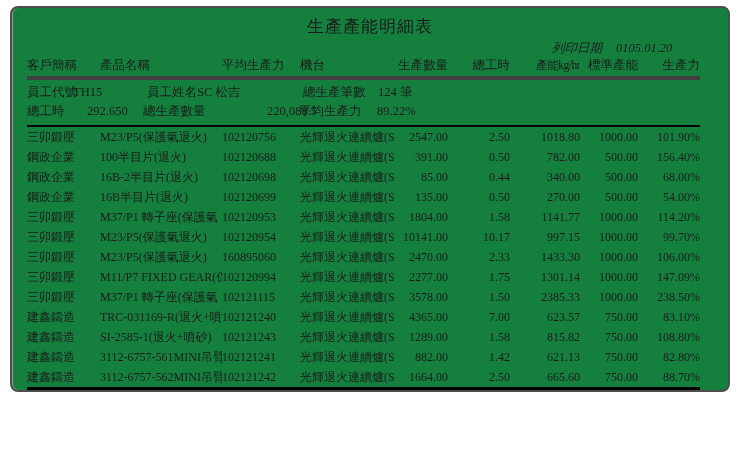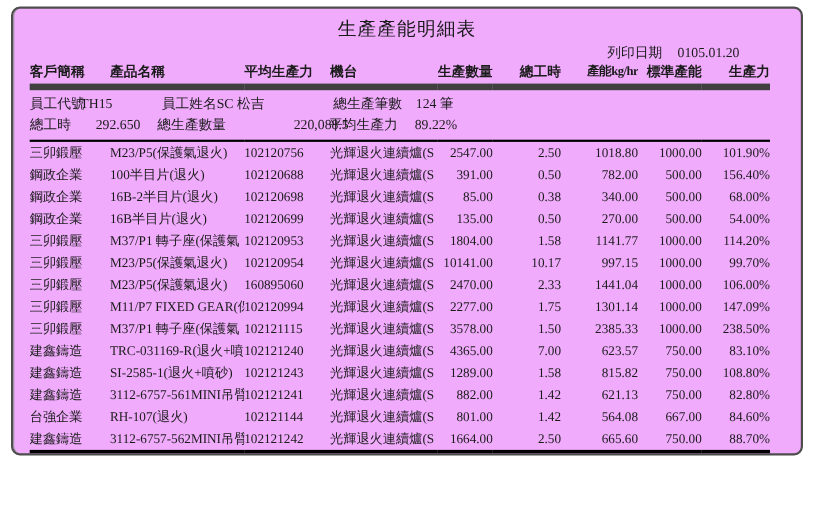--- a/index.html
+++ b/index.html
@@ -3,44 +3,44 @@
 <meta charset="utf-8">
 <style>
   html,body{margin:0;padding:0;background:#ffffff;}
   body{
     width:742px;height:462px;position:relative;overflow:hidden;
     font-family:"Liberation Serif","DejaVu Serif",serif;
     color:#1b1b1b;
   }
   .frame{
     position:absolute;left:10px;top:6px;width:716px;
-    background:#f0abfc;
+    background:#15803d;
     border:2px solid #4d4d4d;border-radius:8px;
     box-shadow:inset 1px 0 0 #9a9a9a;
   }
   .title{
     text-align:center;padding-top:8px;font-size:17px;line-height:22px;
     letter-spacing:1px;
   }
   .print-date{
-    position:absolute;top:32px;left:540px;font-size:12.5px;white-space:nowrap;
+    position:absolute;top:32px;left:540px;font-size:12.5px;white-space:nowrap;font-style:italic;
   }
   .print-date .val{margin-left:14px;}
   table.report{
     border-collapse:collapse;table-layout:fixed;
     margin:16px 0 0 15px;width:673px;
     border-bottom:3px solid #000;
   }
   col.c0{width:73px}col.c1{width:122px}col.c2{width:78px}col.c3{width:98px}
   col.c4{width:50px}col.c5{width:62px}col.c6{width:70px}col.c7{width:58px}col.c8{width:62px}
   th,td{
     padding:0;font-weight:normal;font-size:12px;line-height:20px;height:20px;
     white-space:nowrap;overflow:hidden;text-align:left;vertical-align:middle;
   }
-  thead th{font-size:12.5px;height:22px;border-bottom:6px solid #404040;font-weight:bold;}
+  thead th{font-size:12.5px;height:22px;border-bottom:4px solid #404040;}
   th.c4,th.c5,th.c6,th.c7,th.c8,
   td.c4,td.c5,td.c6,td.c7,td.c8{text-align:right;}
   th.c6{font-size:11.5px;letter-spacing:-0.5px;}
   td.summary-cell{
     height:auto;border-bottom:2px solid #000;padding:3px 0 4px 0;overflow:visible;
   }
   .sline{position:relative;height:19px;font-size:12.5px;line-height:19px;}
   .sline span{position:absolute;white-space:nowrap;}
   .sA-l1{left:0}.sA-v1{left:46px}.sA-l2{left:120px}.sA-v2{left:170px}
   .sA-l3{left:276px}.sA-v3{left:351px}
@@ -126,21 +126,21 @@
           <td class="c6">782.00</td>
           <td class="c7">500.00</td>
           <td class="c8">156.40%</td>
         </tr>
         <tr>
           <td class="c0">鋼政企業</td>
           <td class="c1">16B-2半目片(退火)</td>
           <td class="c2">102120698</td>
           <td class="c3">光輝退火連續爐(S</td>
           <td class="c4">85.00</td>
-          <td class="c5">0.38</td>
+          <td class="c5">0.44</td>
           <td class="c6">340.00</td>
           <td class="c7">500.00</td>
           <td class="c8">68.00%</td>
         </tr>
         <tr>
           <td class="c0">鋼政企業</td>
           <td class="c1">16B半目片(退火)</td>
           <td class="c2">102120699</td>
           <td class="c3">光輝退火連續爐(S</td>
           <td class="c4">135.00</td>
@@ -171,21 +171,21 @@
           <td class="c7">1000.00</td>
           <td class="c8">99.70%</td>
         </tr>
         <tr>
           <td class="c0">三卯鍛壓</td>
           <td class="c1">M23/P5(保護氣退火)</td>
           <td class="c2">160895060</td>
           <td class="c3">光輝退火連續爐(S</td>
           <td class="c4">2470.00</td>
           <td class="c5">2.33</td>
-          <td class="c6">1441.04</td>
+          <td class="c6">1433.30</td>
           <td class="c7">1000.00</td>
           <td class="c8">106.00%</td>
         </tr>
         <tr>
           <td class="c0">三卯鍛壓</td>
           <td class="c1">M11/P7 FIXED GEAR(保</td>
           <td class="c2">102120994</td>
           <td class="c3">光輝退火連續爐(S</td>
           <td class="c4">2277.00</td>
           <td class="c5">1.75</td>
@@ -231,31 +231,20 @@
           <td class="c1">3112-6757-561MINI吊臂</td>
           <td class="c2">102121241</td>
           <td class="c3">光輝退火連續爐(S</td>
           <td class="c4">882.00</td>
           <td class="c5">1.42</td>
           <td class="c6">621.13</td>
           <td class="c7">750.00</td>
           <td class="c8">82.80%</td>
         </tr>
         <tr>
-          <td class="c0">台強企業</td>
-          <td class="c1">RH-107(退火)</td>
-          <td class="c2">102121144</td>
-          <td class="c3">光輝退火連續爐(S</td>
-          <td class="c4">801.00</td>
-          <td class="c5">1.42</td>
-          <td class="c6">564.08</td>
-          <td class="c7">667.00</td>
-          <td class="c8">84.60%</td>
-        </tr>
-        <tr>
           <td class="c0">建鑫鑄造</td>
           <td class="c1">3112-6757-562MINI吊臂</td>
           <td class="c2">102121242</td>
           <td class="c3">光輝退火連續爐(S</td>
           <td class="c4">1664.00</td>
           <td class="c5">2.50</td>
           <td class="c6">665.60</td>
           <td class="c7">750.00</td>
           <td class="c8">88.70%</td>
         </tr>

